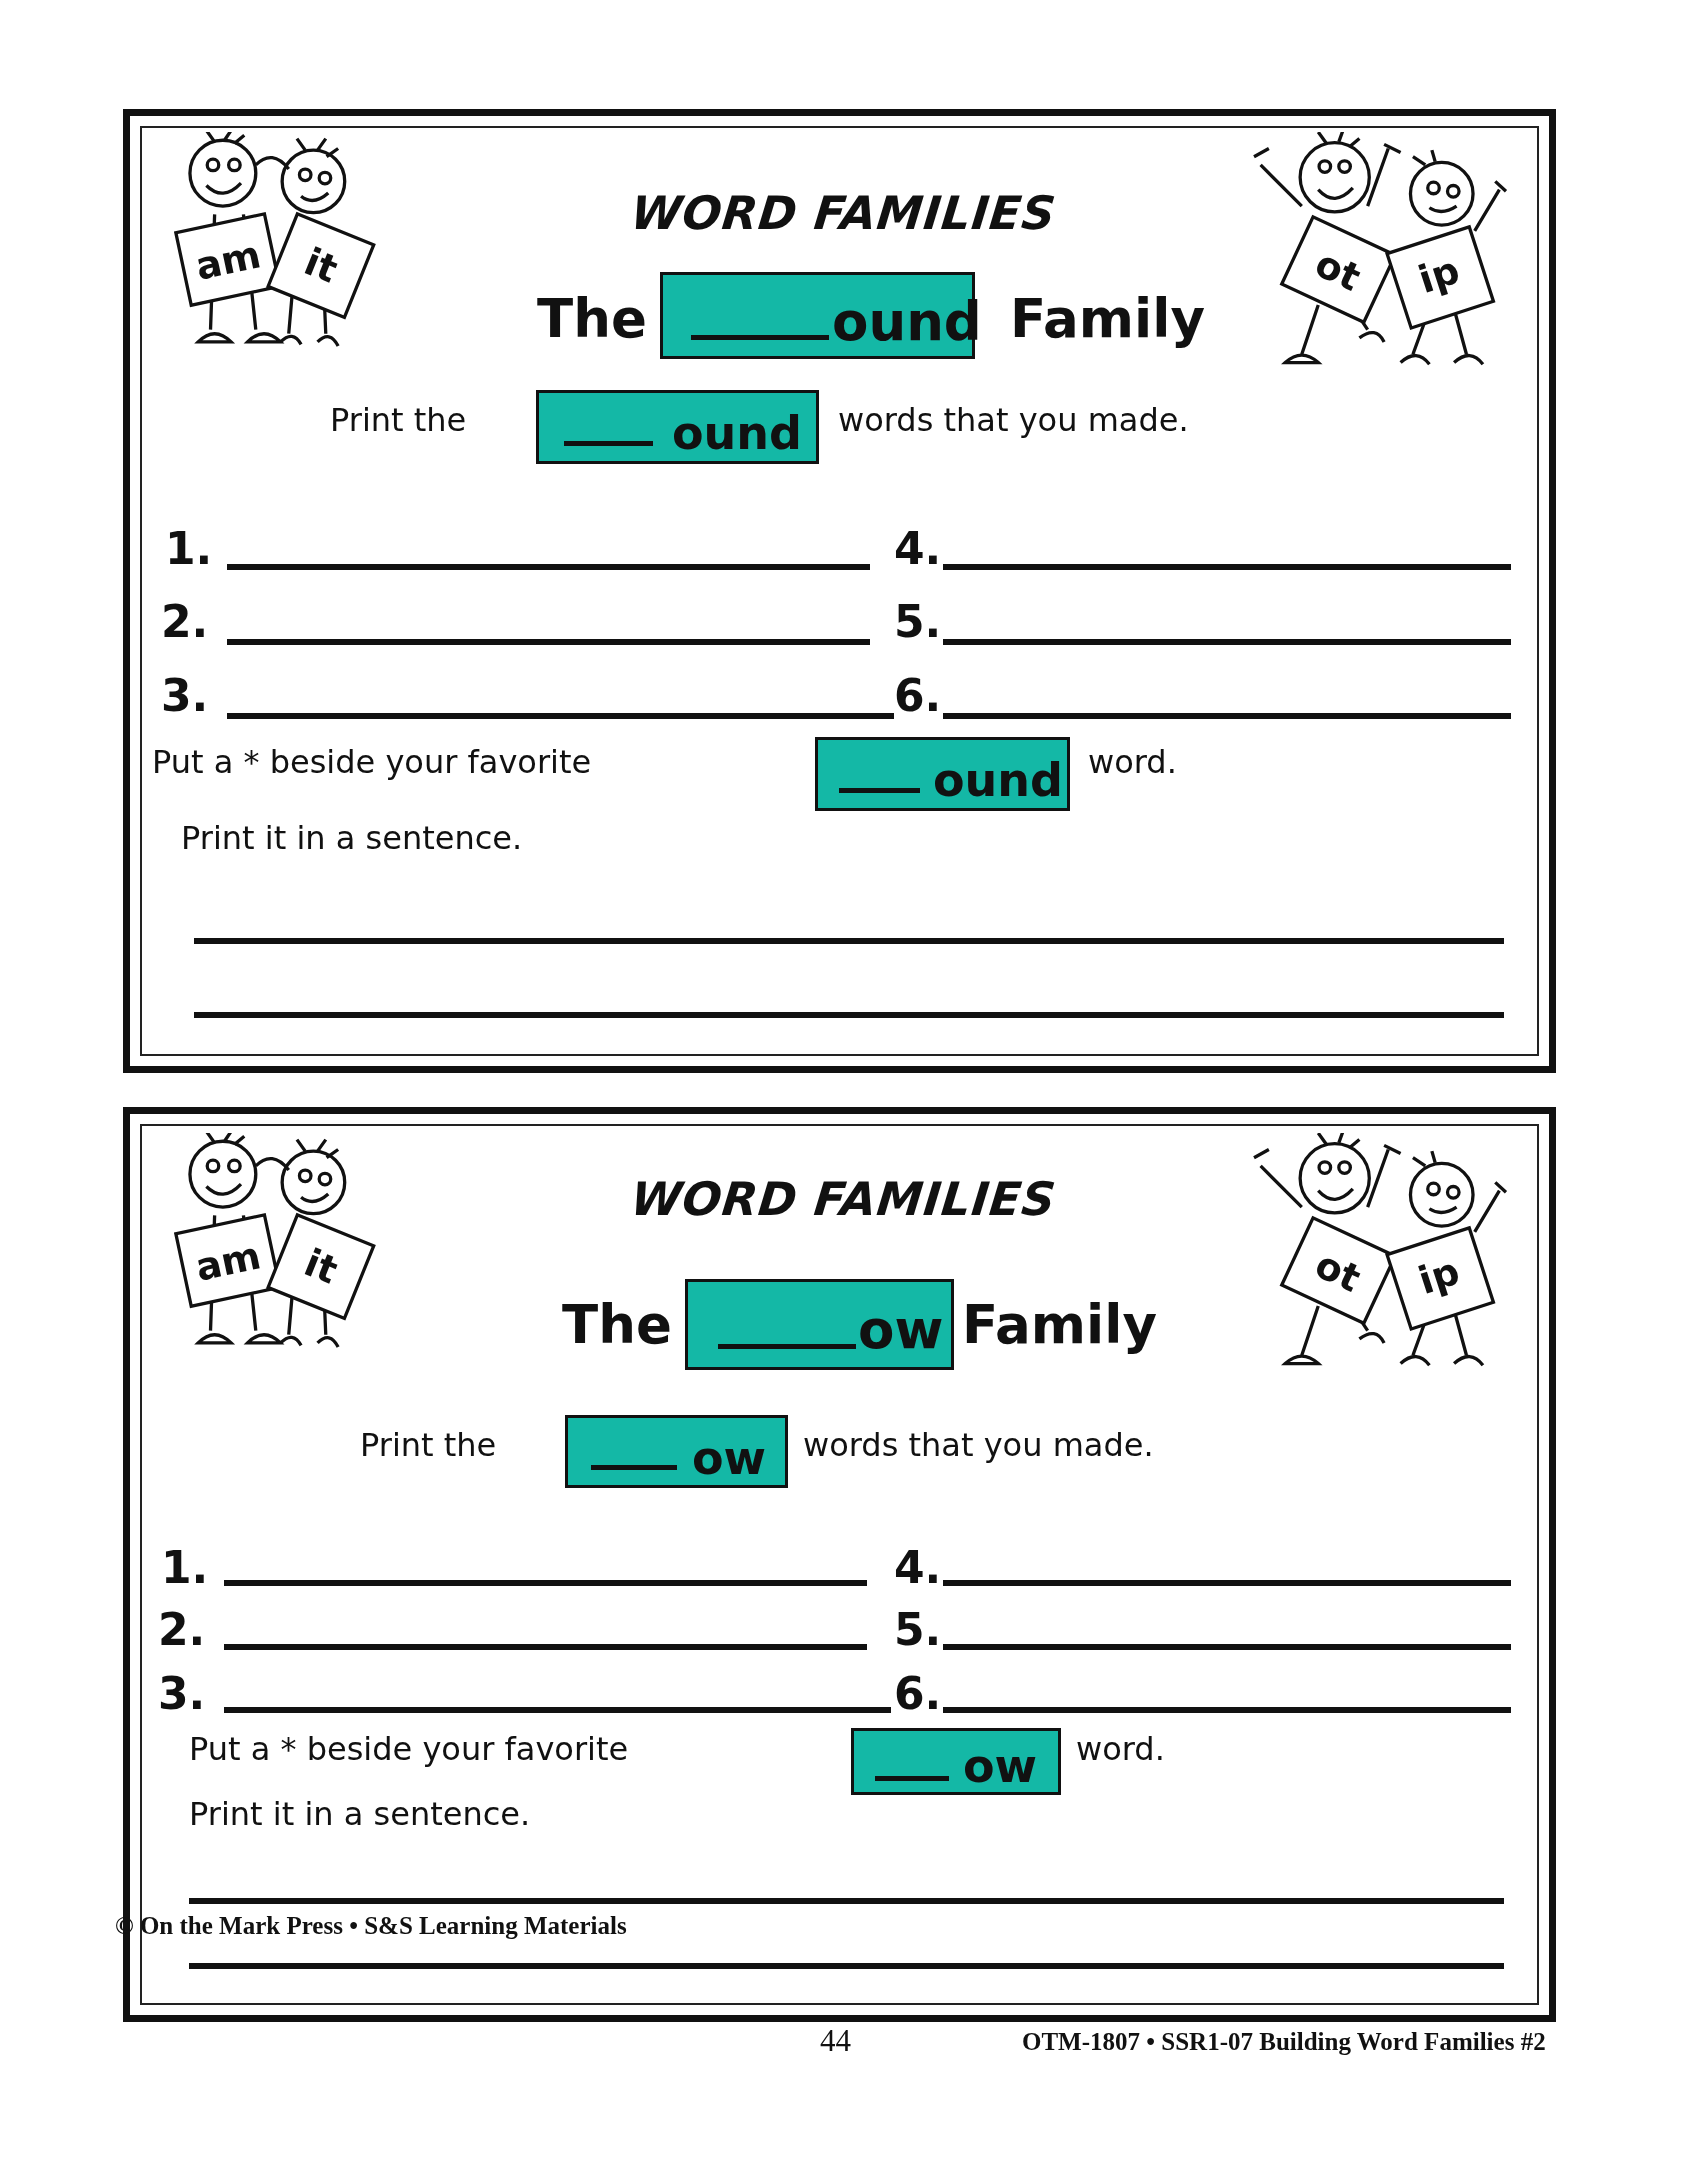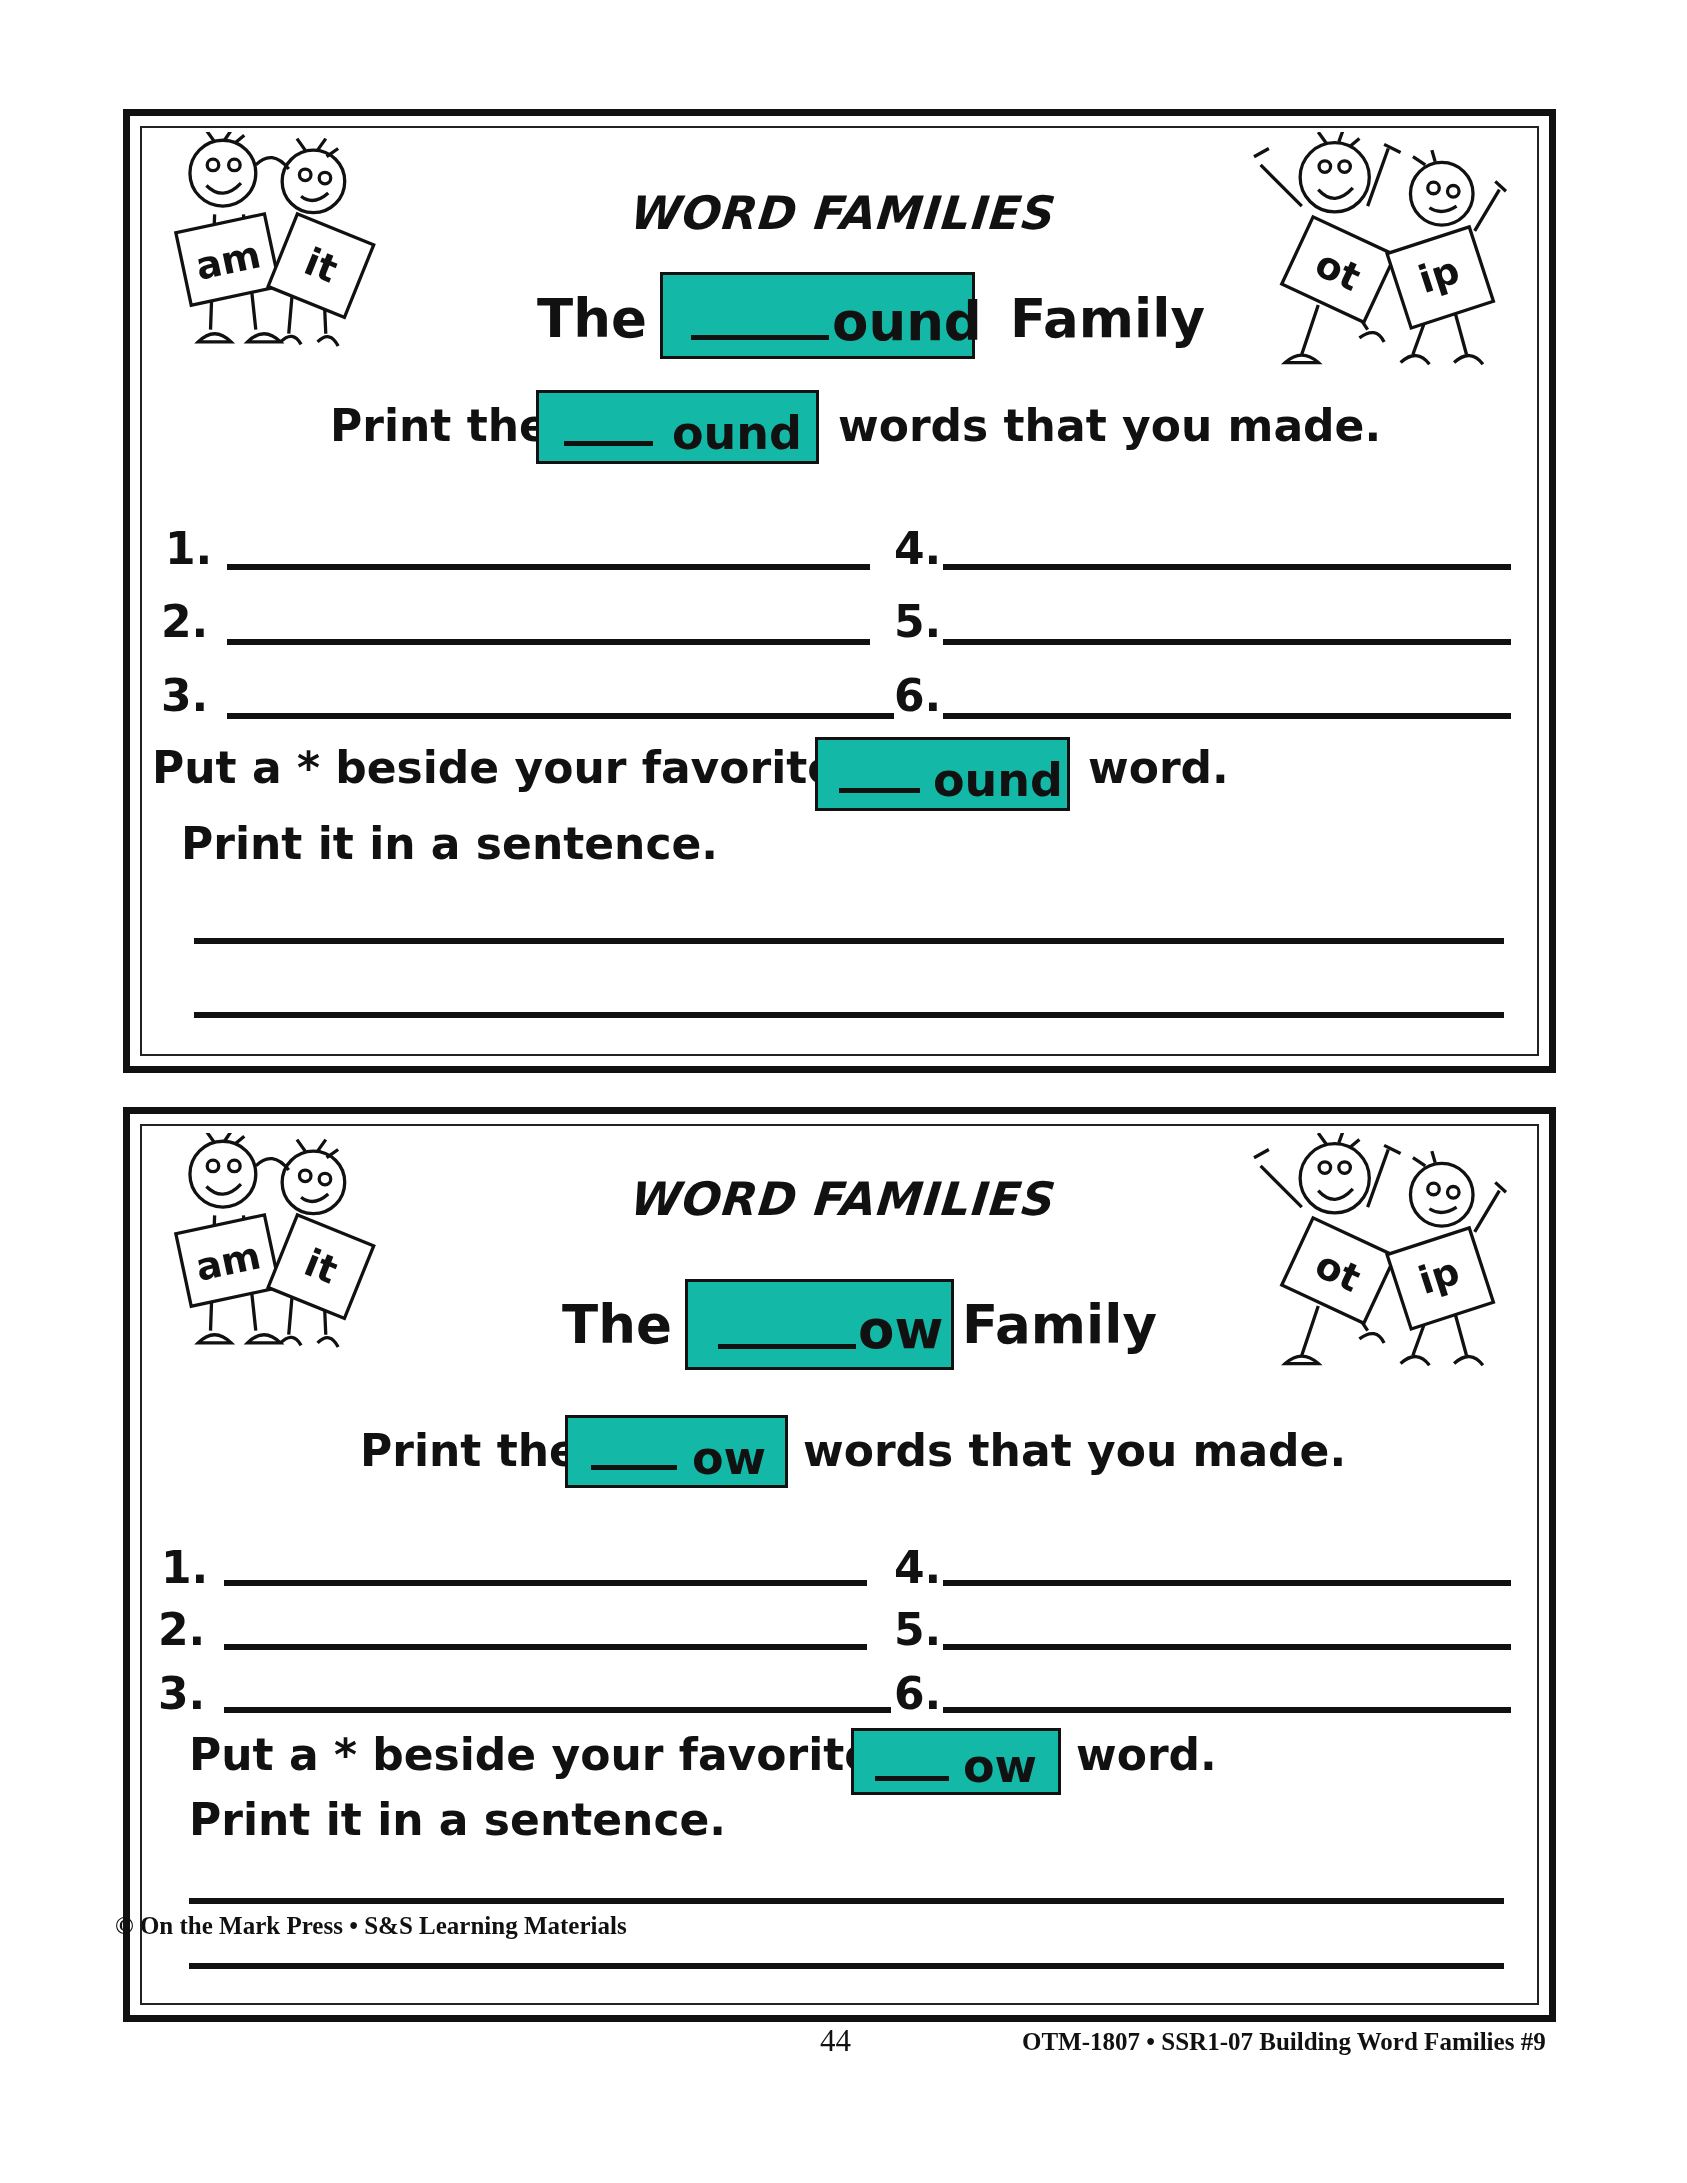--- a/index.html
+++ b/index.html
@@ -14,21 +14,21 @@
   .panel-inner {
     position: absolute; left: 10px; right: 10px; top: 10px; bottom: 10px;
     border: 2.5px solid #222; box-sizing: border-box;
   }
   .title {
     position: absolute; left: 0; width: 1687px; text-align: center;
     font-family: "DejaVu Sans", sans-serif; font-weight: bold; font-style: italic;
     font-size: 46px; letter-spacing: 0.8px; transform: skewX(-6deg);
   }
   .big { font-family: "DejaVu Sans", sans-serif; font-weight: bold; font-size: 53px; line-height: 1; position: absolute; white-space: nowrap; }
-  .med { font-family: "DejaVu Sans", sans-serif; font-weight: bold; font-size: 44px; line-height: 1; position: absolute; white-space: nowrap; }
+  .med { font-family: "DejaVu Sans", sans-serif; font-weight: normal; font-size: 32px; line-height: 1; position: absolute; white-space: nowrap; }
   .box { position: absolute; border: 3.3px solid #111; box-sizing: border-box; background: #14b8a6; }
   .box .blank { position: absolute; height: 5px; background: #111; }
   .box .suffix { position: absolute; font-weight: bold; line-height: 1; white-space: nowrap; }
   .num { position: absolute; font-weight: bold; font-size: 44px; line-height: 1; }
   .rule { position: absolute; height: 5.8px; background: #111; }
   .footer { position: absolute; font-family: "Liberation Serif", serif; font-weight: bold; font-size: 25px; white-space: nowrap; }
   .footer.page { font-weight: normal; font-size: 31px; }
   svg.kids { position: absolute; }
 </style>
 </head>
@@ -225,14 +225,14 @@
   <div class="suffix" style="left:109px;top:11.5px;font-size:46px;">ow</div>
 </div>
 <div class="med" style="left:1076px;top:1733px;">word.</div>
 
 <div class="med" style="left:189px;top:1798px;">Print it in a sentence.</div>
 <div class="rule" style="left:189px;top:1898px;width:1315px;"></div>
 <div class="rule" style="left:189px;top:1963px;width:1315px;"></div>
 
 <div class="footer" style="left:115px;top:1912px;">© On the Mark Press • S&amp;S Learning Materials</div>
 <div class="footer page" style="left:820px;top:2023px;">44</div>
-<div class="footer" style="left:1022px;top:2028px;">OTM-1807 • SSR1-07 Building Word Families #9</div>
+<div class="footer" style="left:1022px;top:2028px;">OTM-1807 • SSR1-07 Building Word Families #2</div>
 
 
 </body></html>

